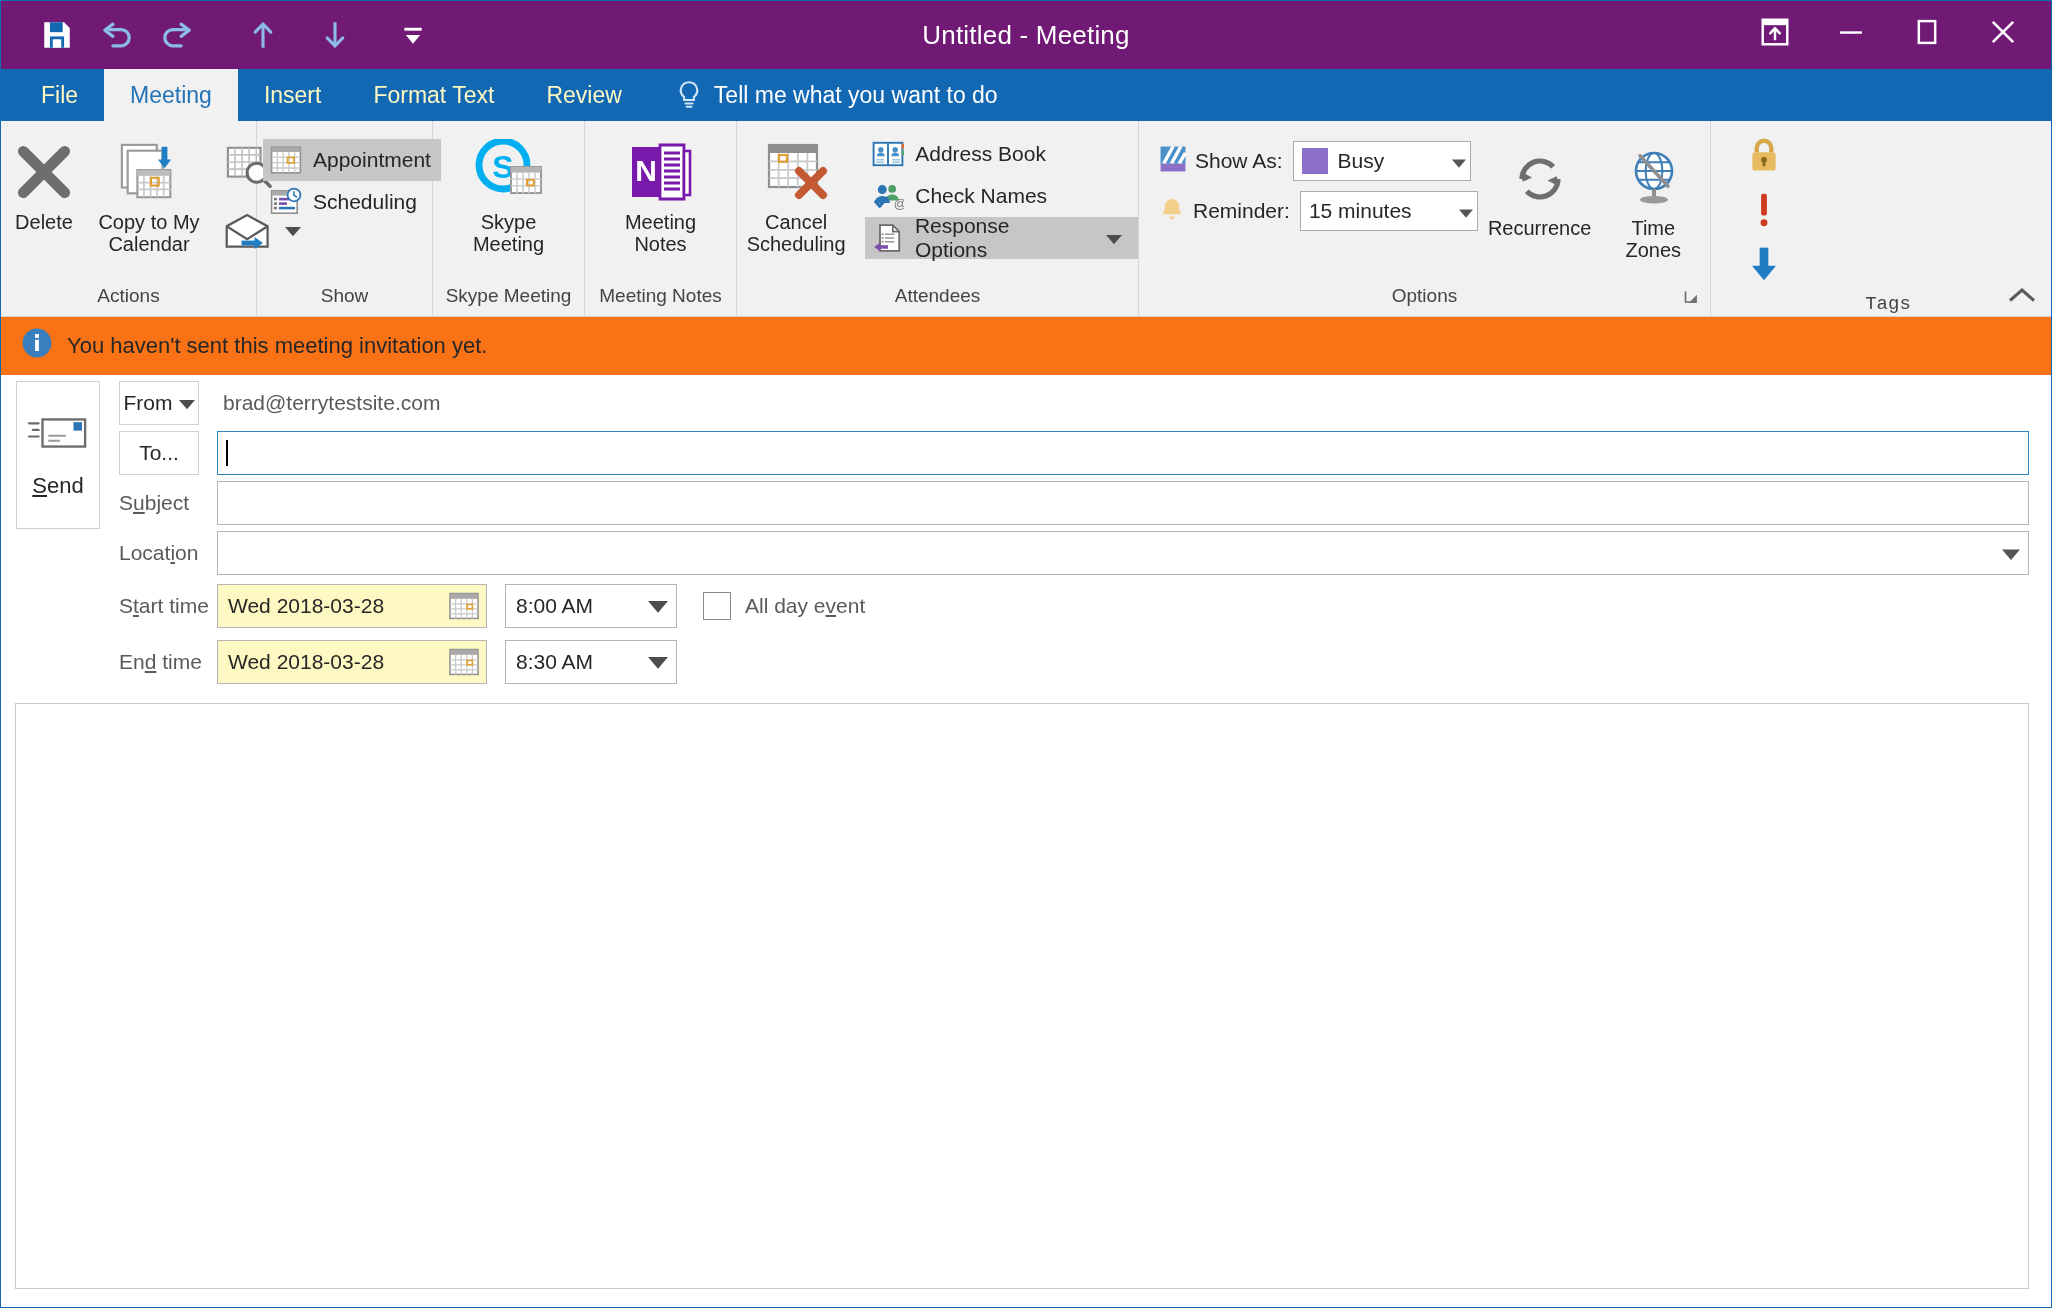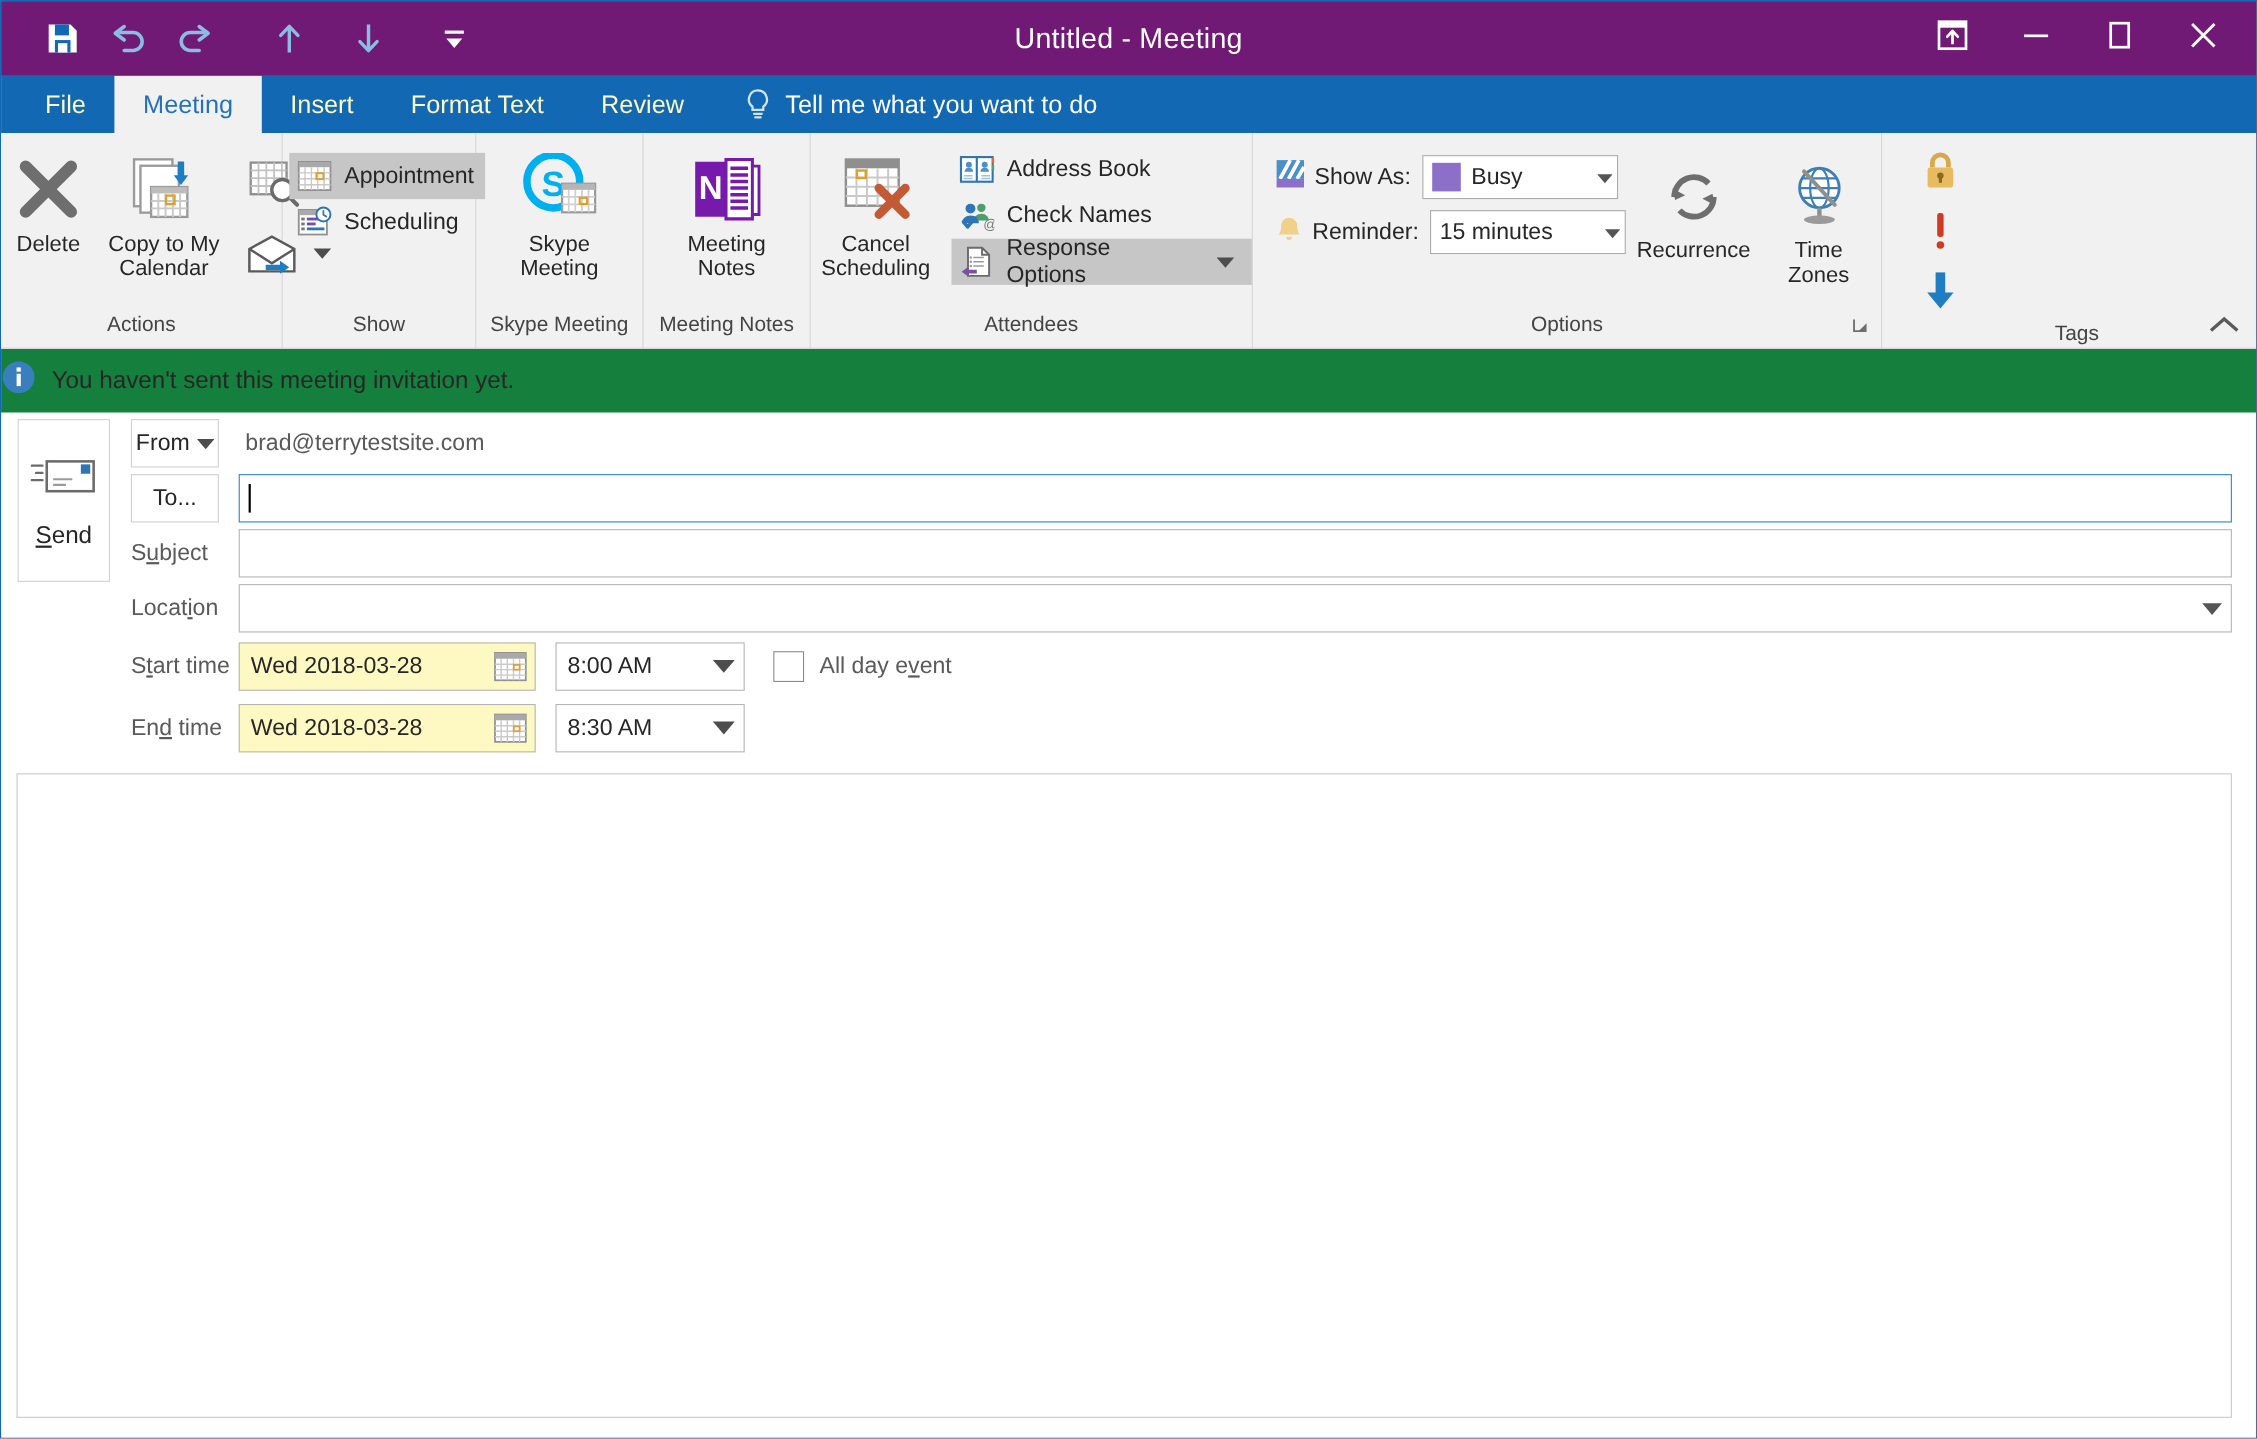--- a/index.html
+++ b/index.html
@@ -34,21 +34,21 @@
   .tab.active { background:#f1f1f1; color:#2372b8; }
   .tellme { display:flex; align-items:center; gap:12px; color:#ffffff; font-size:23px;
             height:52px; padding:0 20px 0 28px; }
   .bulb { width:26px; height:30px; display:block; }
 
   
   .ribbon { height:196px; background:#f1f1f1; border-bottom:1px solid #d4d4d4;
             display:flex; flex:none; position:relative; }
   .rgroup { position:relative; height:196px; display:flex; flex-direction:column;
             border-right:1px solid #d6d6d6; }
-  .rgroup:last-child { border-right:none; }
+  .rgroup:last-child { border-right:none;font-family:Liberation Mono, monospace; }
   .rgroup-body { flex:1; display:flex; align-items:flex-start; padding-top:8px; }
   .rgroup-label { height:36px; line-height:30px; text-align:center; font-size:19px; color:#444;
                   position:relative; }
   .rgroup-label .dlg { position:absolute; right:8px; top:6px; }
 
   .bigbtn { width:auto; min-width:96px; padding:6px 10px 0; display:flex; flex-direction:column;
             align-items:center; text-align:center; font-size:20px; color:#262626; line-height:1.12; }
   .bigbtn .ico { height:68px; display:flex; align-items:flex-end; justify-content:center; margin-bottom:8px; }
   .bigbtn .lbl { white-space:pre-line; }
 
@@ -64,22 +64,22 @@
            padding:0 4px 0 8px; font-size:21px; color:#262626; position:relative; }
   .combo .caret { margin-left:auto; padding-left:10px; color:#555; }
   .swatch { width:26px; height:26px; background:#8b6fc9; display:inline-block; margin-right:10px; }
 
   .tagcol { display:flex; flex-direction:column; align-items:center; gap:4px; padding-top:4px; }
   .tagbtn { width:54px; height:50px; display:flex; align-items:center; justify-content:center; }
 
   .collapse { position:absolute; right:14px; bottom:6px; }
 
   
-  .infobar { height:58px; display:flex; align-items:center; gap:14px; 
-             font-size:22px; color:#262626; background:#15803d; flex:none; }
+  .infobar { height:58px; display:flex; align-items:center; gap:14px; padding-left:20px;
+             font-size:22px; color:#262626; background:#f97316; flex:none; }
 
   
   .form { display:flex; padding:6px 22px 0 14px; flex:none; }
   .sendcol { width:86px; flex:none; display:flex; flex-direction:column; align-items:center; }
   .sendbtn { width:84px; height:148px; border:1px solid #d0d0d0; background:#fff;
              display:flex; flex-direction:column; align-items:center; justify-content:center; gap:14px; }
   .sendbtn .lbl { font-size:22px; color:#262626; }
   .u { text-decoration:underline; }
 
   .fields { flex:1; display:flex; flex-direction:column; gap:6px; padding-left:18px; }

